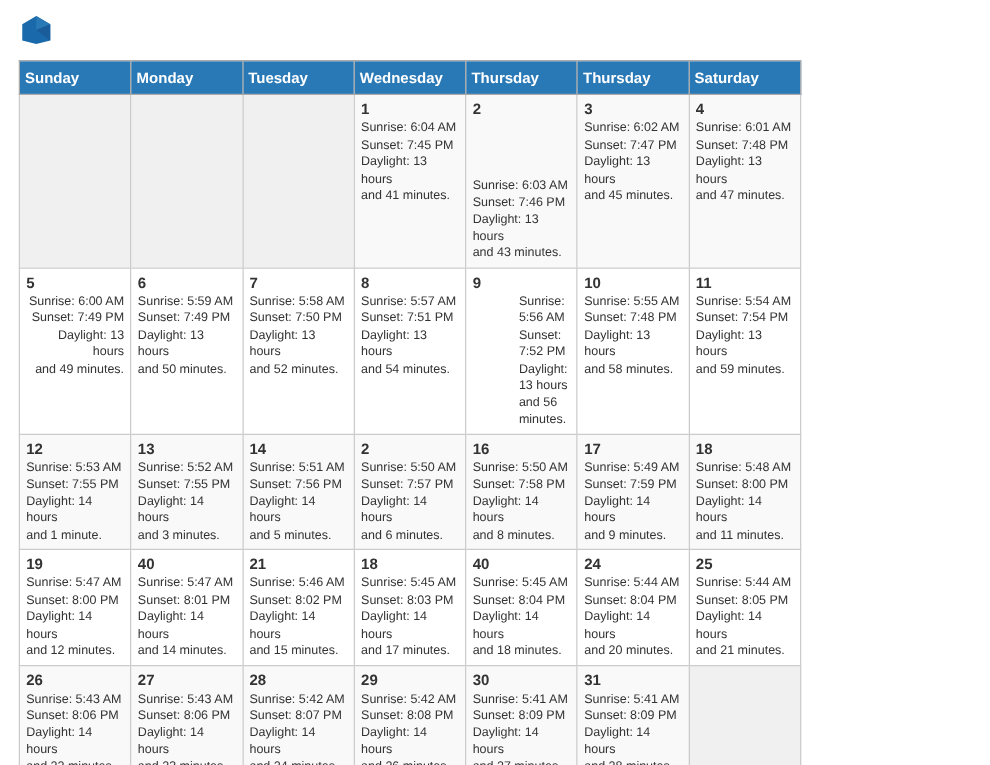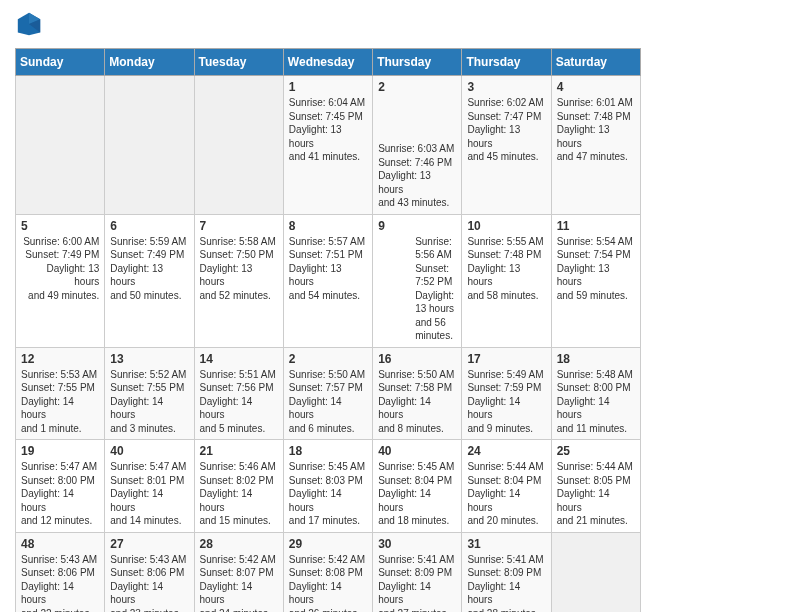--- a/index.html
+++ b/index.html
@@ -308,21 +308,21 @@
           <td>
             <div class="day-num">25</div>
             <div class="day-info" style="white-space: pre-line;">Sunrise: 5:44 AM
 Sunset: 8:05 PM
 Daylight: 14 hours
 and 21 minutes.</div>
           </td>
         </tr>
         <tr>
           <td>
-            <div class="day-num">48</div>
+            <div class="day-num">26</div>
             <div class="day-info" style="white-space: pre-line;">Sunrise: 5:43 AM
 Sunset: 8:06 PM
 Daylight: 14 hours
 and 22 minutes.</div>
           </td>
           <td>
             <div class="day-num">27</div>
             <div class="day-info" style="white-space: pre-line;">Sunrise: 5:43 AM
 Sunset: 8:06 PM
 Daylight: 14 hours

